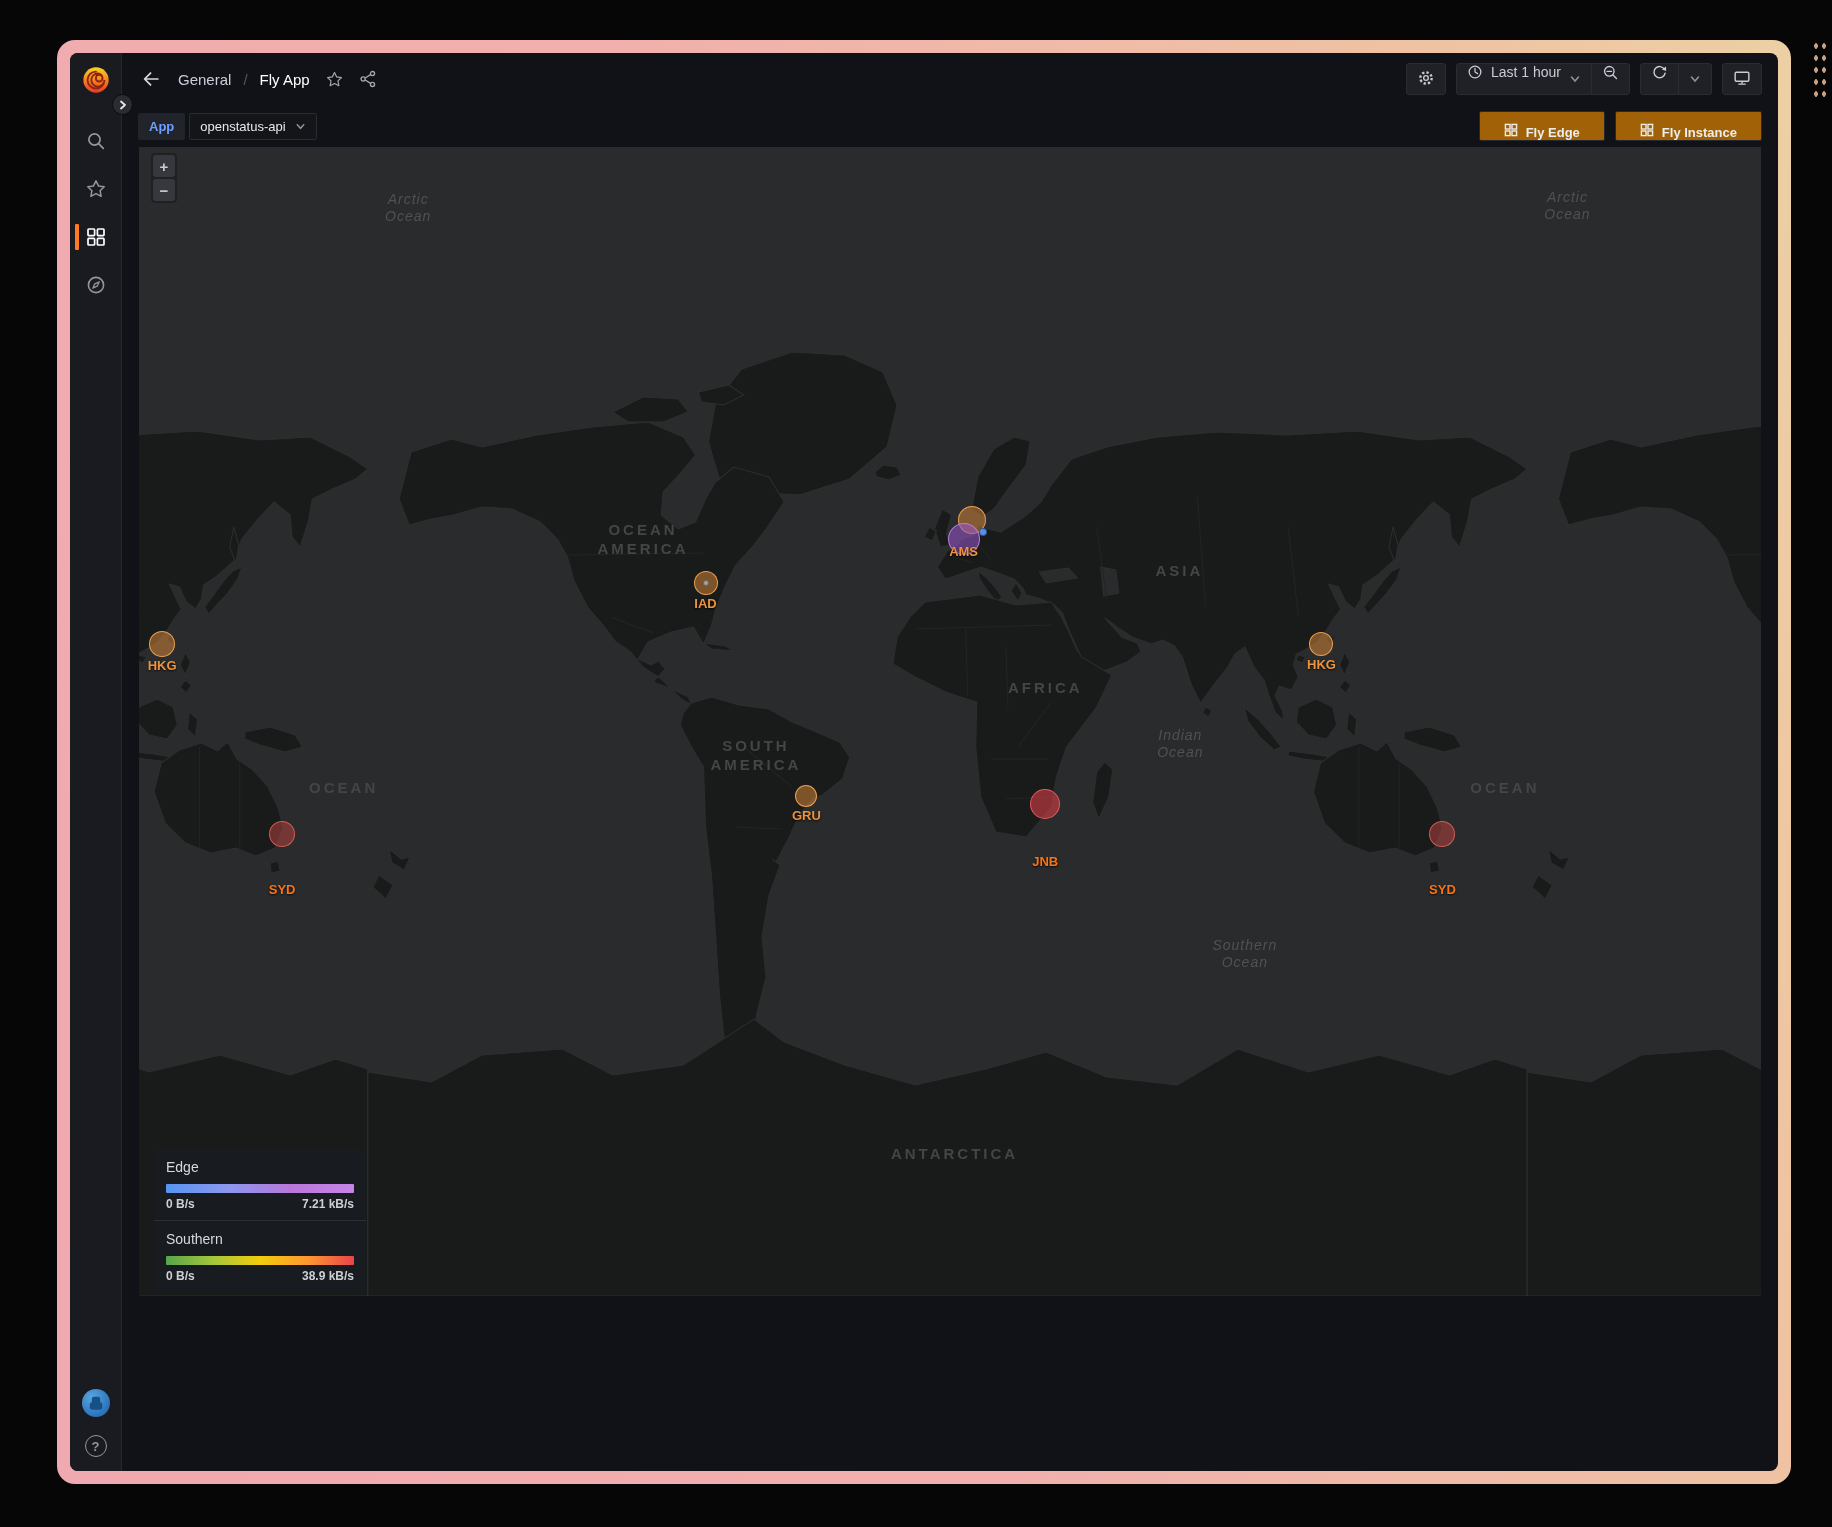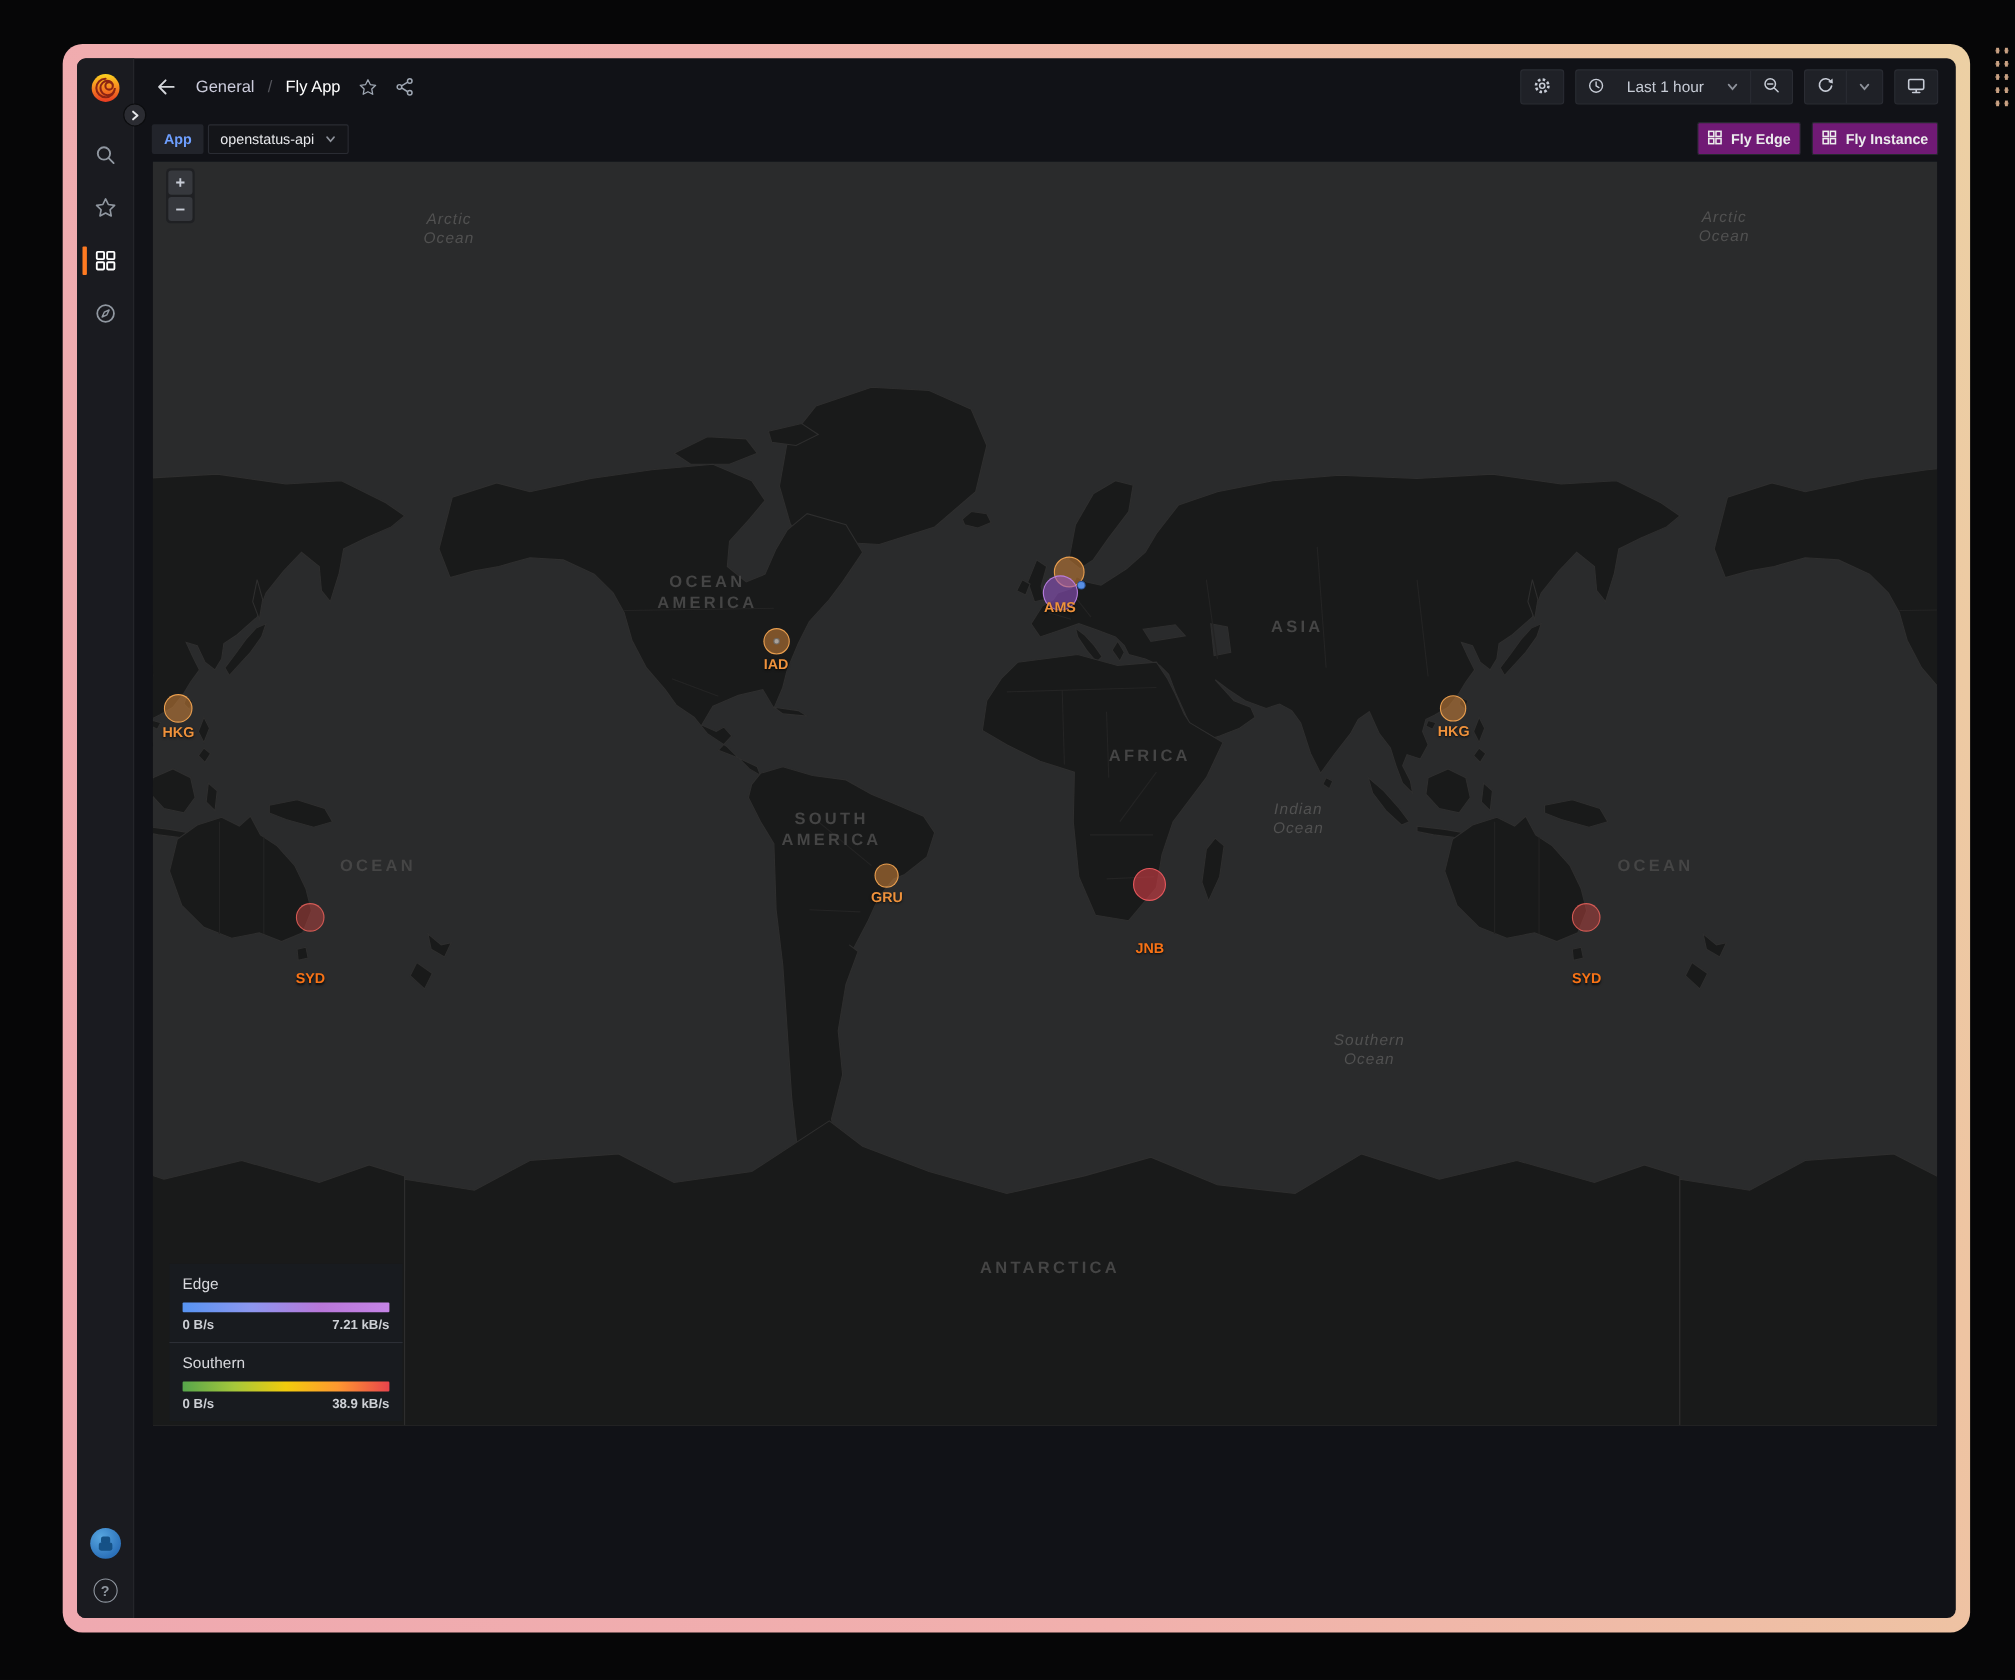--- a/index.html
+++ b/index.html
@@ -40,29 +40,29 @@
   .crumb-section { color:#ccccdc; font-size:15px; }
   .crumb-sep { color:#55565d; font-size:15px; padding:0 2px; }
   .crumb-page { color:#ffffff; font-size:15px; font-weight:500; }
   .title-icon { color:#9fa7b3; display:flex; align-items:center; margin-left:6px; }
 
   .header-right { margin-left:auto; display:flex; align-items:center; gap:10px; }
   .tb-btn { display:flex; align-items:center; gap:8px; height:32px; padding:0 10px;
             background:#1f2127; border:1px solid #2a2c33; border-radius:3px; color:#c7ccd6;
             font-size:14px; font-weight:500; }
   .tb-group { display:flex; height:32px; background:#1f2127; border:1px solid #2a2c33; border-radius:3px; overflow:hidden; }
-  .tb-group .seg { display:flex; align-items:center; gap:20px; padding:0 10px; color:#c7ccd6; font-size:14px; font-weight:500; }
+  .tb-group .seg { display:flex; gap:8px; padding:0 10px; color:#c7ccd6; font-size:14px; font-weight:500; }
   .tb-group .seg + .seg { border-left:1px solid #2a2c33; }
 
   .subbar { height:42px; display:flex; align-items:center; padding:0 16px; gap:2px; }
   .app-chip { background:#22242b; color:#6e9fff; font-size:13px; font-weight:600; padding:6px 11px; border-radius:2px; }
   .app-select { margin-left:2px; background:#141519; border:1px solid #2a2c33; color:#e8e9ec; font-size:13px;
                 padding:5px 10px; border-radius:2px; display:flex; align-items:center; gap:9px; }
   .subbar-right { margin-left:auto; display:flex; gap:10px; }
-  .fly-btn { display:flex; align-items:center; gap:8px; height:30px; padding:0 8px; background:#701a75;
+  .fly-btn { display:flex; align-items:flex-end; gap:8px; height:30px; padding:0 24px; background:#a16207;
              border:1px solid #26282f; border-radius:2px; color:#eceded; font-size:13px; font-weight:700; }
 
   .panel-titlebar { height:40px; display:flex; align-items:center; justify-content:center; gap:6px; }
   .panel-title { color:#d8d9dd; font-size:14px; font-weight:600; }
   .chev { color:#8e929b; display:flex; align-items:center; }
 
   
   .map { margin:0 17px; height:1149px; position:relative; background:#2a2b2c; overflow:hidden; }
   .map svg.world { position:absolute; inset:0; width:100%; height:100%; }
 

